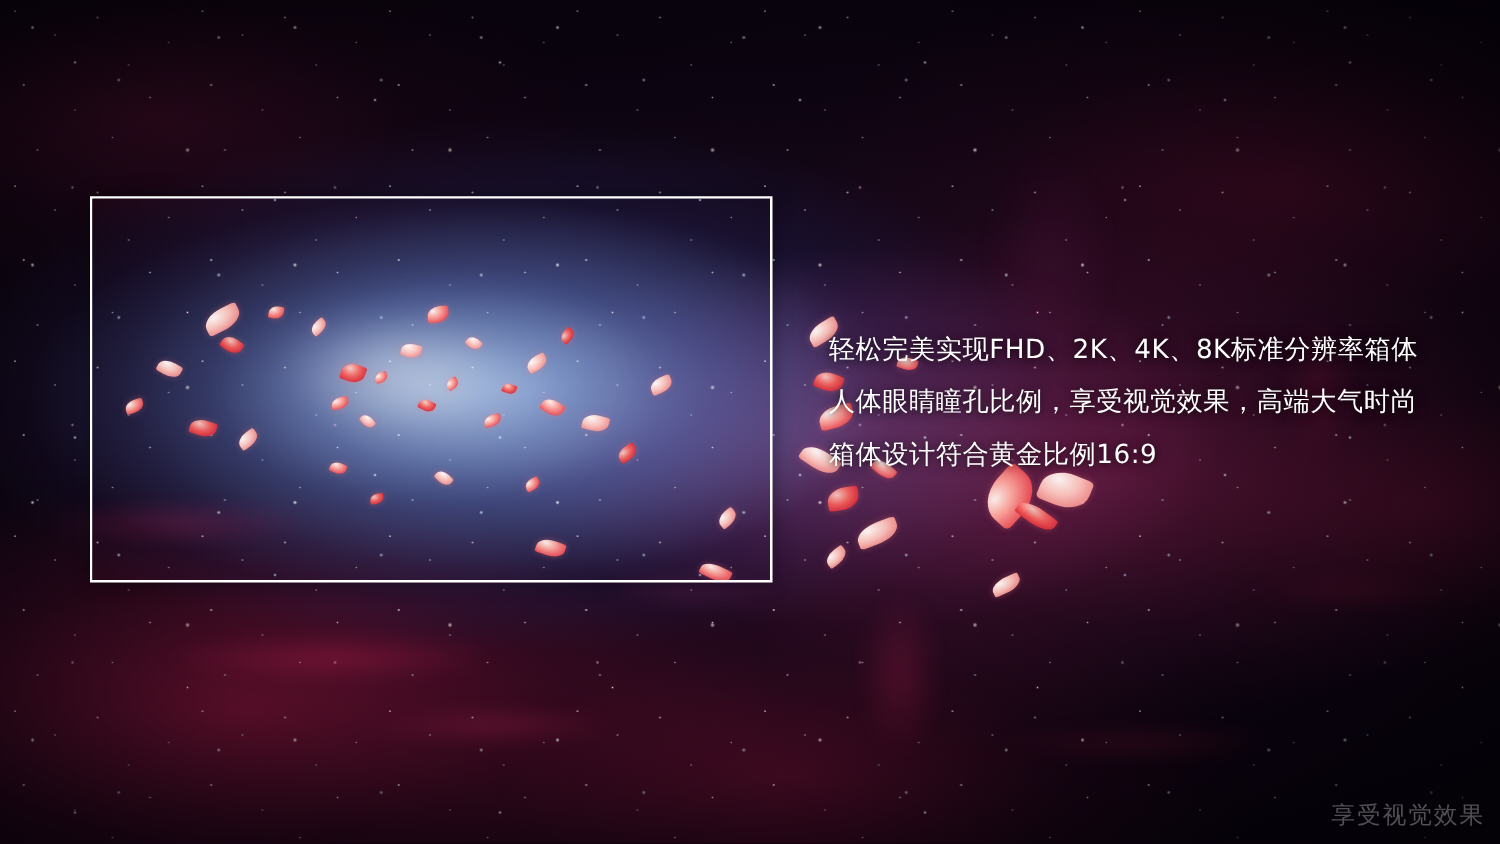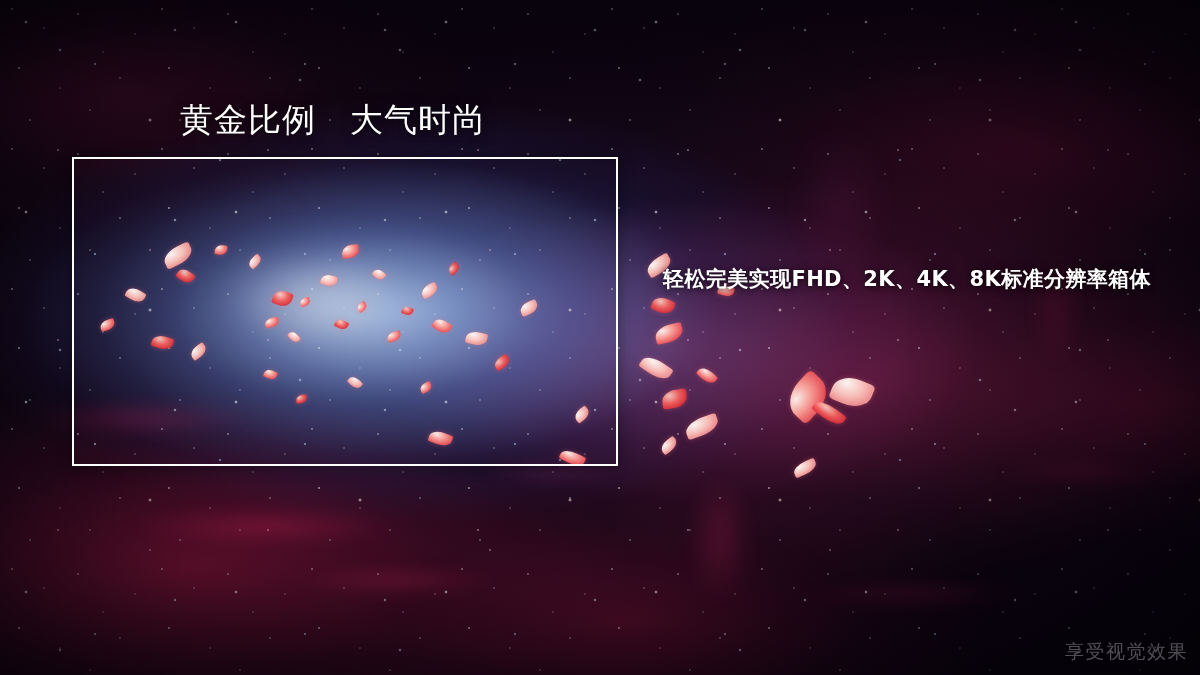--- a/index.html
+++ b/index.html
@@ -153,21 +153,20 @@
     left:663px; top:258px;
     width:520px;
   }
   #body-copy .copy-line {
     font-size:21px;
     line-height:42px;
     color:#ffffff;
     letter-spacing:0.4px;
     white-space:nowrap;
     text-shadow:0 1px 5px rgba(0,0,0,0.60), 0 0 12px rgba(0,0,0,0.40);
-    font-weight:bold;
   }
 
   #watermark {
     position:absolute;
     right:12px; bottom:10px;
     font-size:19px;
     letter-spacing:1.5px;
     color:rgba(190,185,195,0.42);
     text-shadow:0 1px 2px rgba(0,0,0,0.5);
   }
@@ -274,21 +273,22 @@
         <div class="petal pale" style="left:392px;top:173px;width:21px;height:13px;transform:rotate(14deg);"></div>
         <div class="petal deep" style="left:420px;top:198px;width:16px;height:11px;transform:rotate(-32deg);"></div>
         <div class="petal" style="left:355px;top:273px;width:23px;height:13px;transform:rotate(20deg);"></div>
         <div class="petal pale" style="left:446px;top:143px;width:18px;height:12px;transform:rotate(-22deg);"></div>
         <div class="petal" style="left:486px;top:293px;width:25px;height:12px;transform:rotate(26deg);"></div>
         <div class="petal pale" style="left:500px;top:250px;width:16px;height:11px;transform:rotate(-40deg);"></div>
       </div>
     </div>
   </div>
 
-  <div id="headline">黄金比例　大气时尚</div>
 
   <div id="body-copy">
     <div class="copy-line">轻松完美实现FHD、2K、4K、8K标准分辨率箱体</div>
+    <div class="copy-line">人体眼睛瞳孔比例，享受视觉效果，高端大气时尚</div>
+    <div class="copy-line">箱体设计符合黄金比例16:9</div>
   </div>
 
   <div id="watermark">享受视觉效果</div>
 
 </div>
 
 </body></html>

